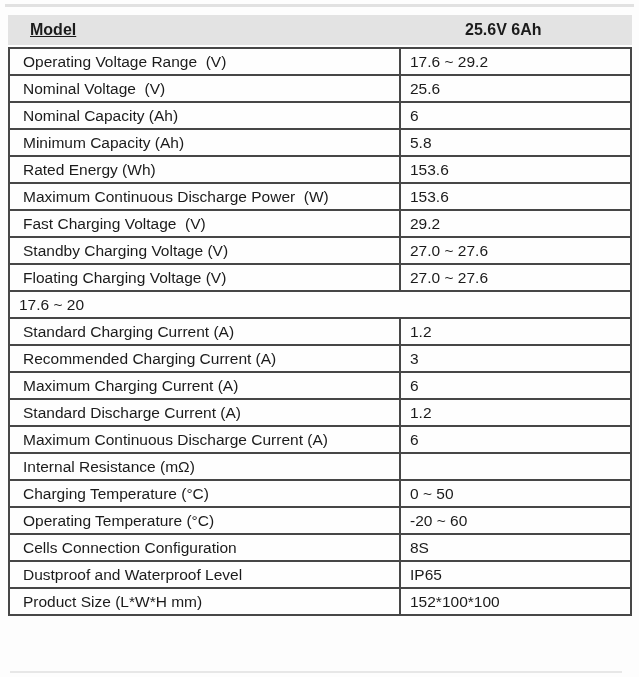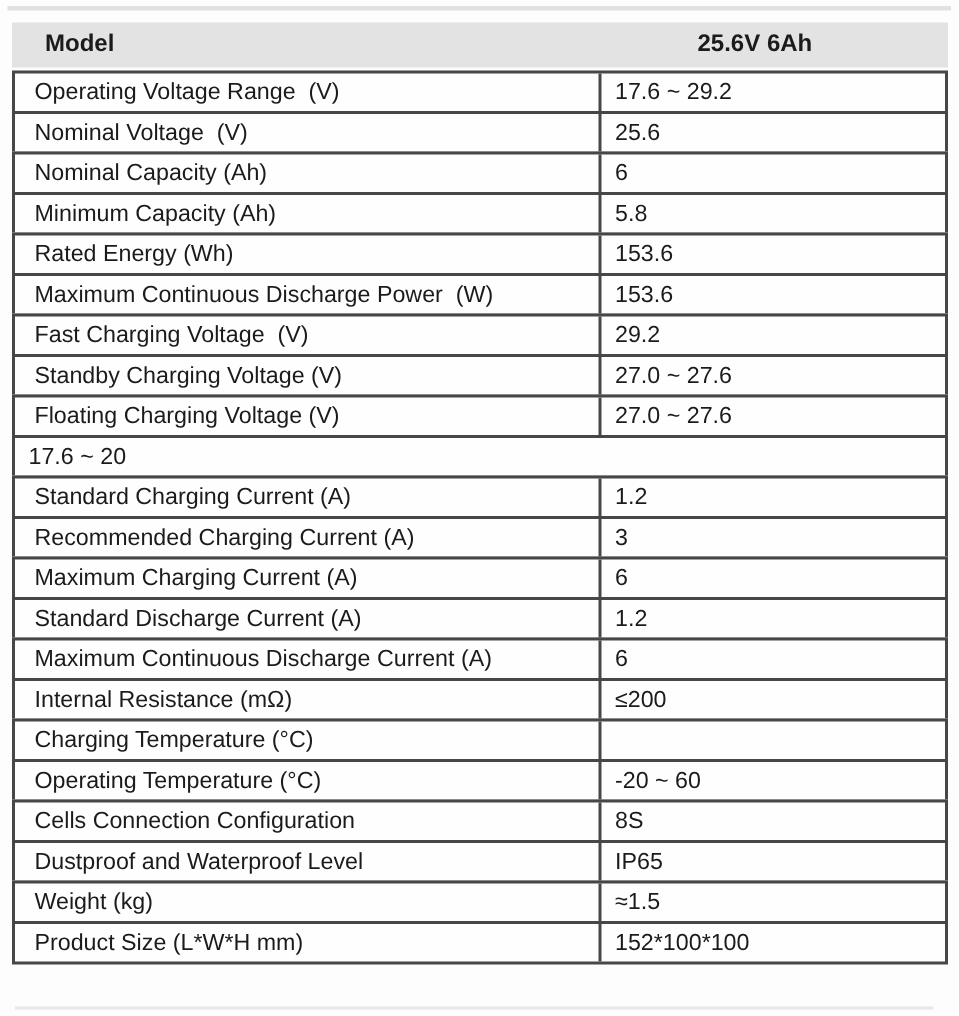--- a/index.html
+++ b/index.html
@@ -28,21 +28,21 @@
     background:var(--faint-rule); opacity:.6;
   }
 
   .spec-table{ position:absolute; left:8px; top:15px; width:624px; }
 
   .header-row{
     display:flex; align-items:center;
     height:30px; background:var(--header-bg);
     font-weight:bold; font-size:16px;
   }
-  .h-label{ flex:1; padding-left:22px; white-space:pre; }
+  .h-label{ flex:1; padding-left:22px; white-space:pre;text-decoration:underline; }
   .h-value{ width:167px; white-space:pre; }
 
   .t-body{ margin-top:2px; }
 
   .row{
     display:flex; align-items:center;
     height:29px; margin-top:-2px;
     border:2px solid var(--border);
     background:#fefefe;
     font-size:15.5px;
@@ -145,47 +145,43 @@
     <div class="cell value">1.2</div>
   </div>
 
   <div class="row">
     <div class="cell label">Maximum Continuous Discharge Current (A)</div>
     <div class="cell value">6</div>
   </div>
 
   <div class="row">
     <div class="cell label">Internal Resistance (mΩ)</div>
-    <div class="cell value">≤200</div>
   </div>
 
   <div class="row">
     <div class="cell label">Charging Temperature (°C)</div>
+    <div class="cell value">0 ~ 50</div>
   </div>
 
   <div class="row">
     <div class="cell label">Operating Temperature (°C)</div>
     <div class="cell value">-20 ~ 60</div>
   </div>
 
 
   <div class="row">
     <div class="cell label">Cells Connection Configuration</div>
     <div class="cell value">8S</div>
   </div>
 
   <div class="row">
     <div class="cell label">Dustproof and Waterproof Level</div>
     <div class="cell value">IP65</div>
   </div>
 
-  <div class="row">
-    <div class="cell label">Weight (kg)</div>
-    <div class="cell value">≈1.5</div>
-  </div>
 
   <div class="row">
     <div class="cell label">Product Size (L*W*H mm)</div>
     <div class="cell value">152*100*100</div>
   </div>
 </div>
 
   </div>
 
   <div class="bottom-rule"></div>

